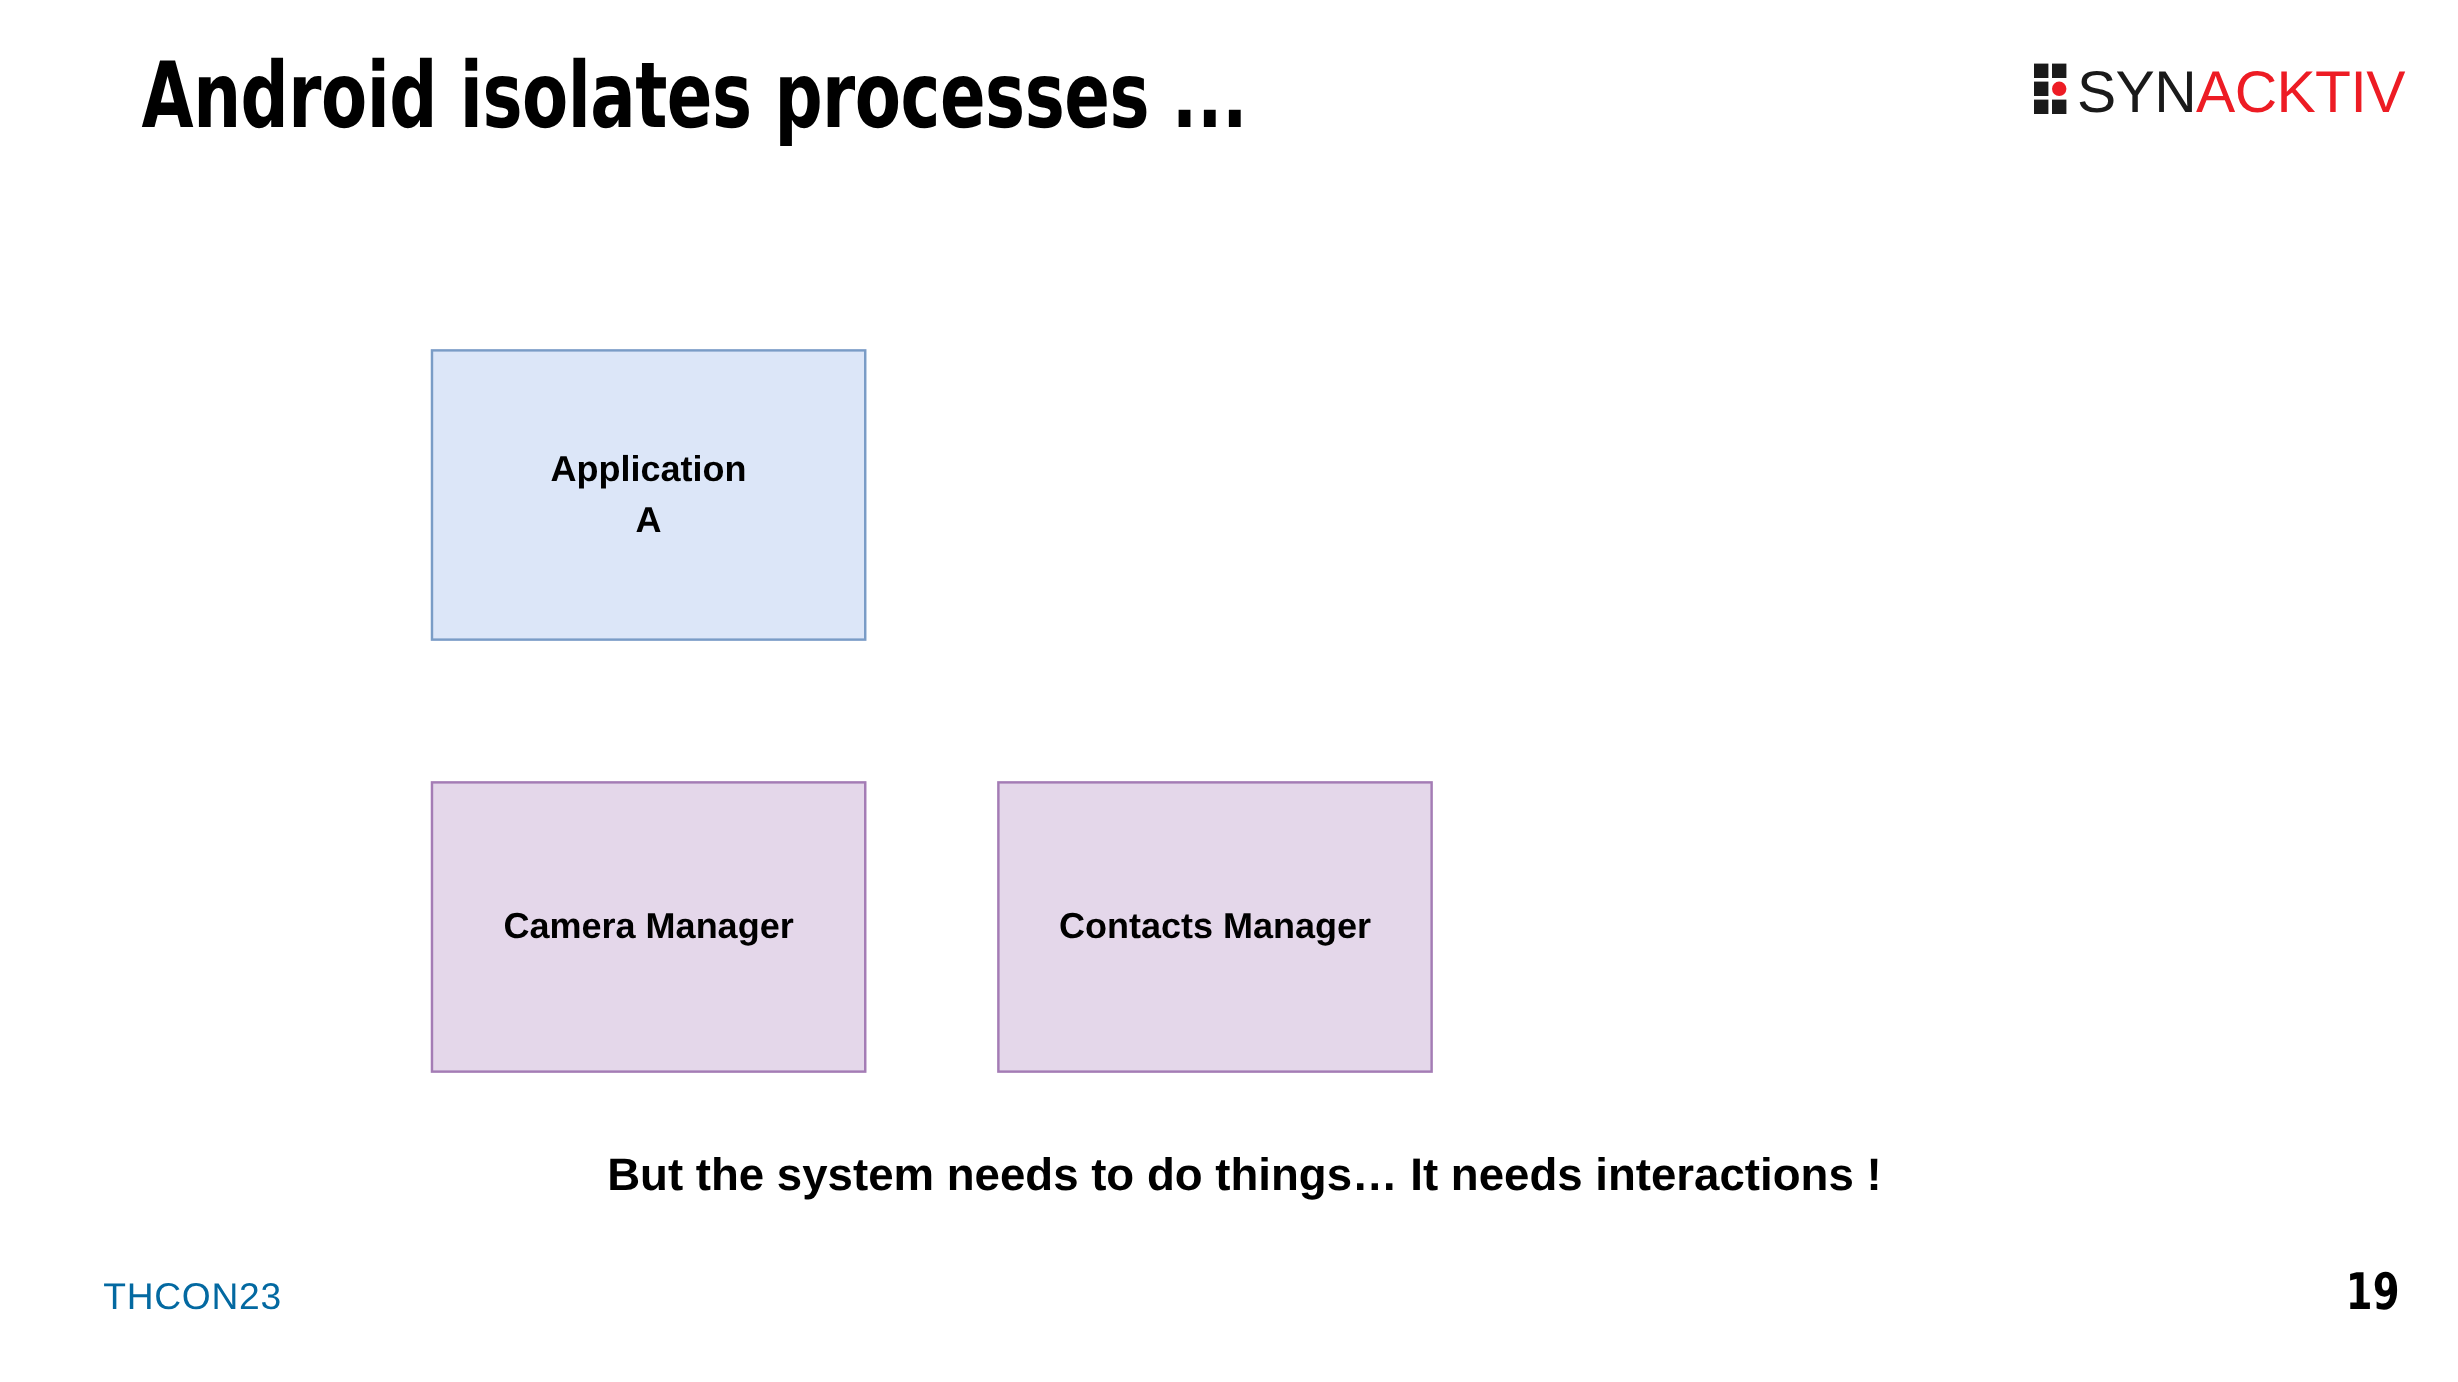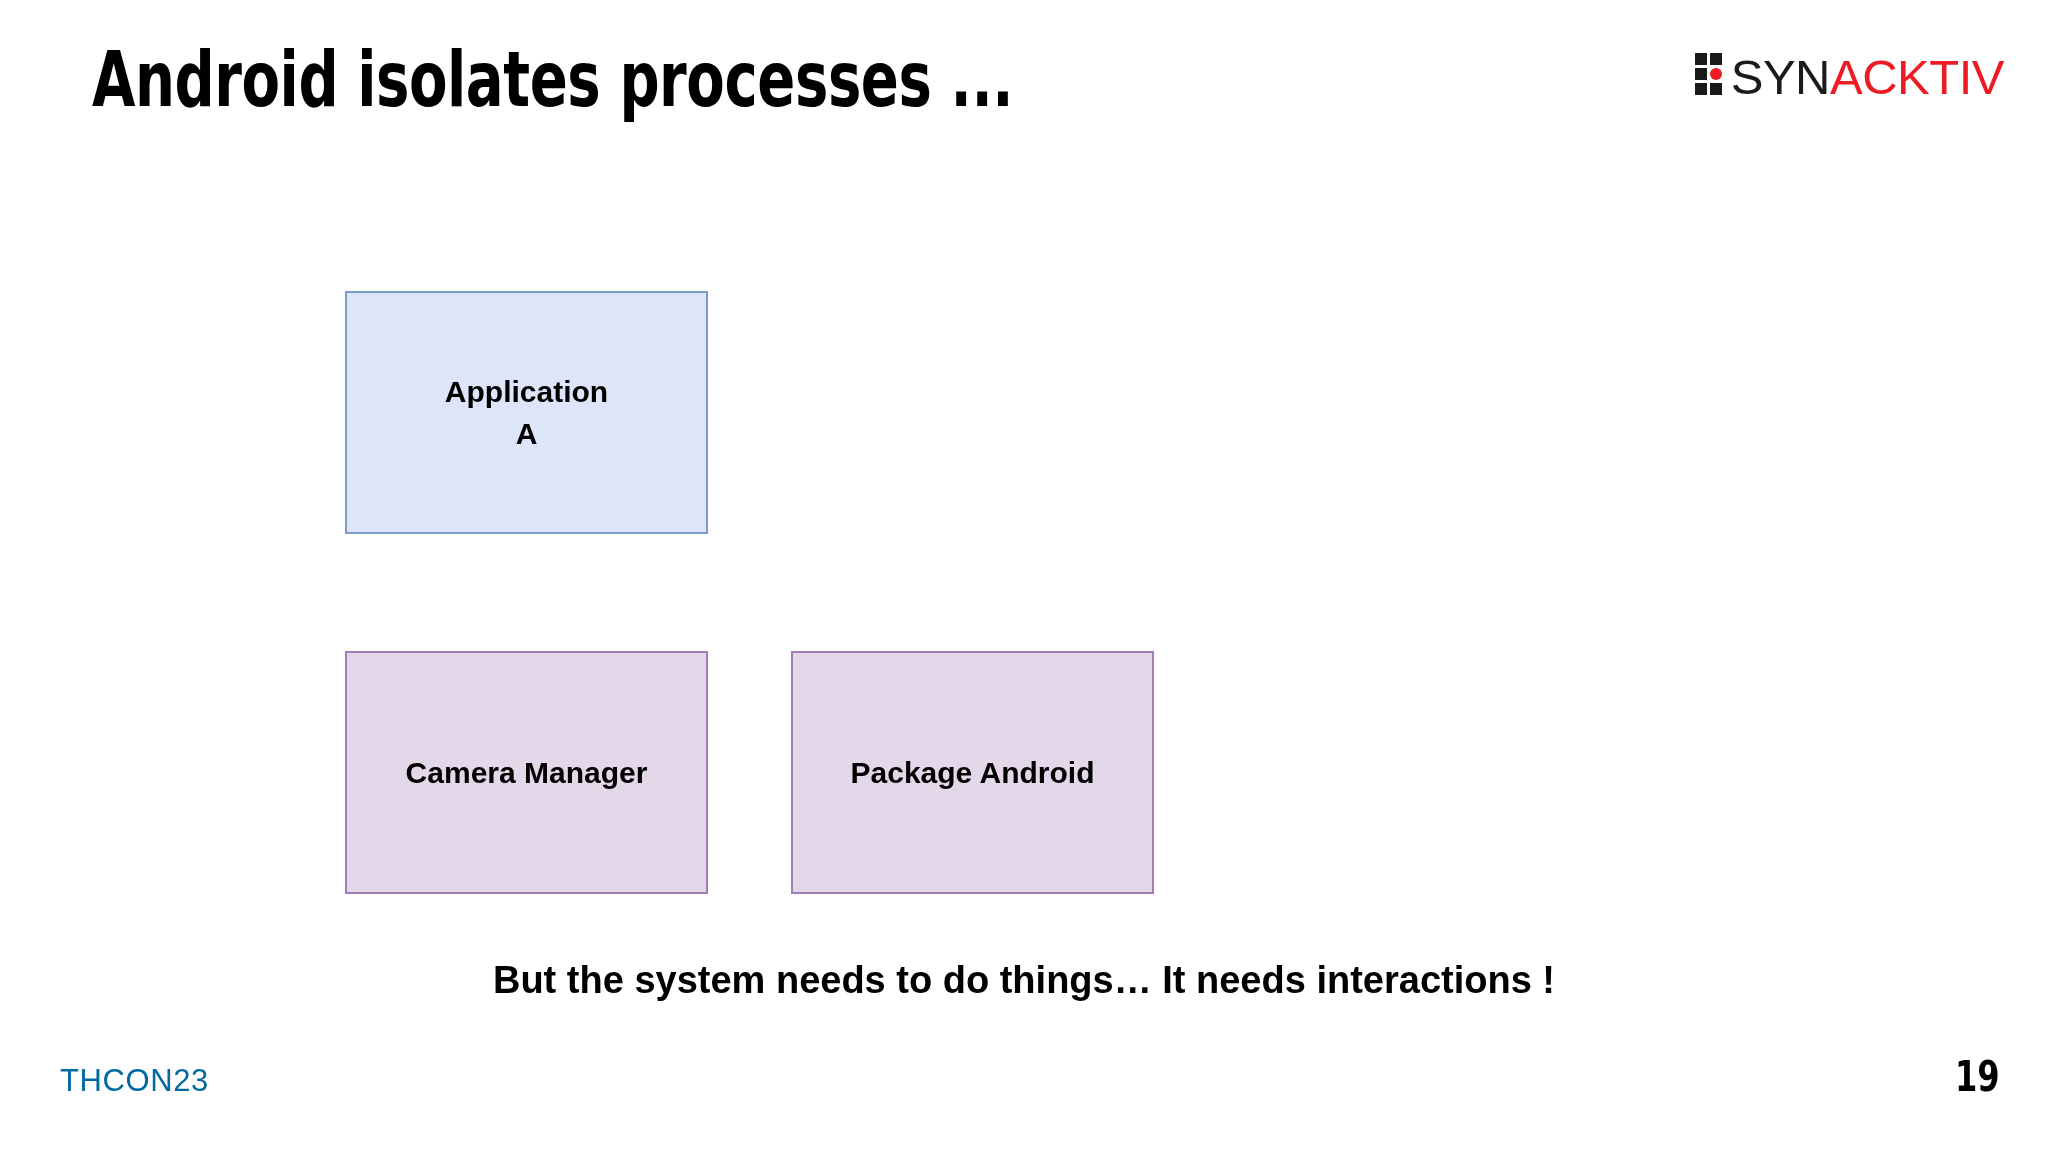--- a/index.html
+++ b/index.html
@@ -13,20 +13,21 @@
     position: relative;
     overflow: hidden;
     font-family: "Liberation Sans", sans-serif;
     -webkit-font-smoothing: antialiased;
   }
 
   .slide {
     position: absolute;
     inset: 0;
     background: #ffffff;
+    margin-left: 26px;
   }
 
   
   .slide-title {
     position: absolute;
     left: 92px;
     top: 34px;
     font-family: "DejaVu Sans Condensed", "Liberation Sans Narrow", "Liberation Sans", sans-serif;
     font-weight: 900;
     font-size: 76px;
@@ -74,22 +75,22 @@
     letter-spacing: -0.5px;
     white-space: nowrap;
   }
   .logo-syn { color: #1a1a1a; }
   .logo-acktiv { color: #ed1c24; }
 
   
   .boxrow {
     position: absolute;
     display: flex;
-    gap: 83px;
-    left: 345px;
+    gap: 109px;
+    left: 333px;
   }
   #row-apps { top: 291px; }
   #row-services { top: 651px; }
 
   .node {
     width: 363px;
     height: 243px;
     box-sizing: border-box;
     display: flex;
     align-items: center;
@@ -175,21 +176,21 @@
       <span class="node-label">Application
 A</span>
     </div>
   </div>
 
   <div class="boxrow" id="row-services">
     <div class="node service">
       <span class="node-label">Camera Manager</span>
     </div>
     <div class="node service">
-      <span class="node-label">Package Android</span>
+      <span class="node-label">Contacts Manager</span>
     </div>
   </div>
 
   <div class="caption">But the system needs to do things… It needs interactions !</div>
 
   <div class="footer-left">THCON23</div>
 
   <div class="footer-page">19</div>
 
 </div>

